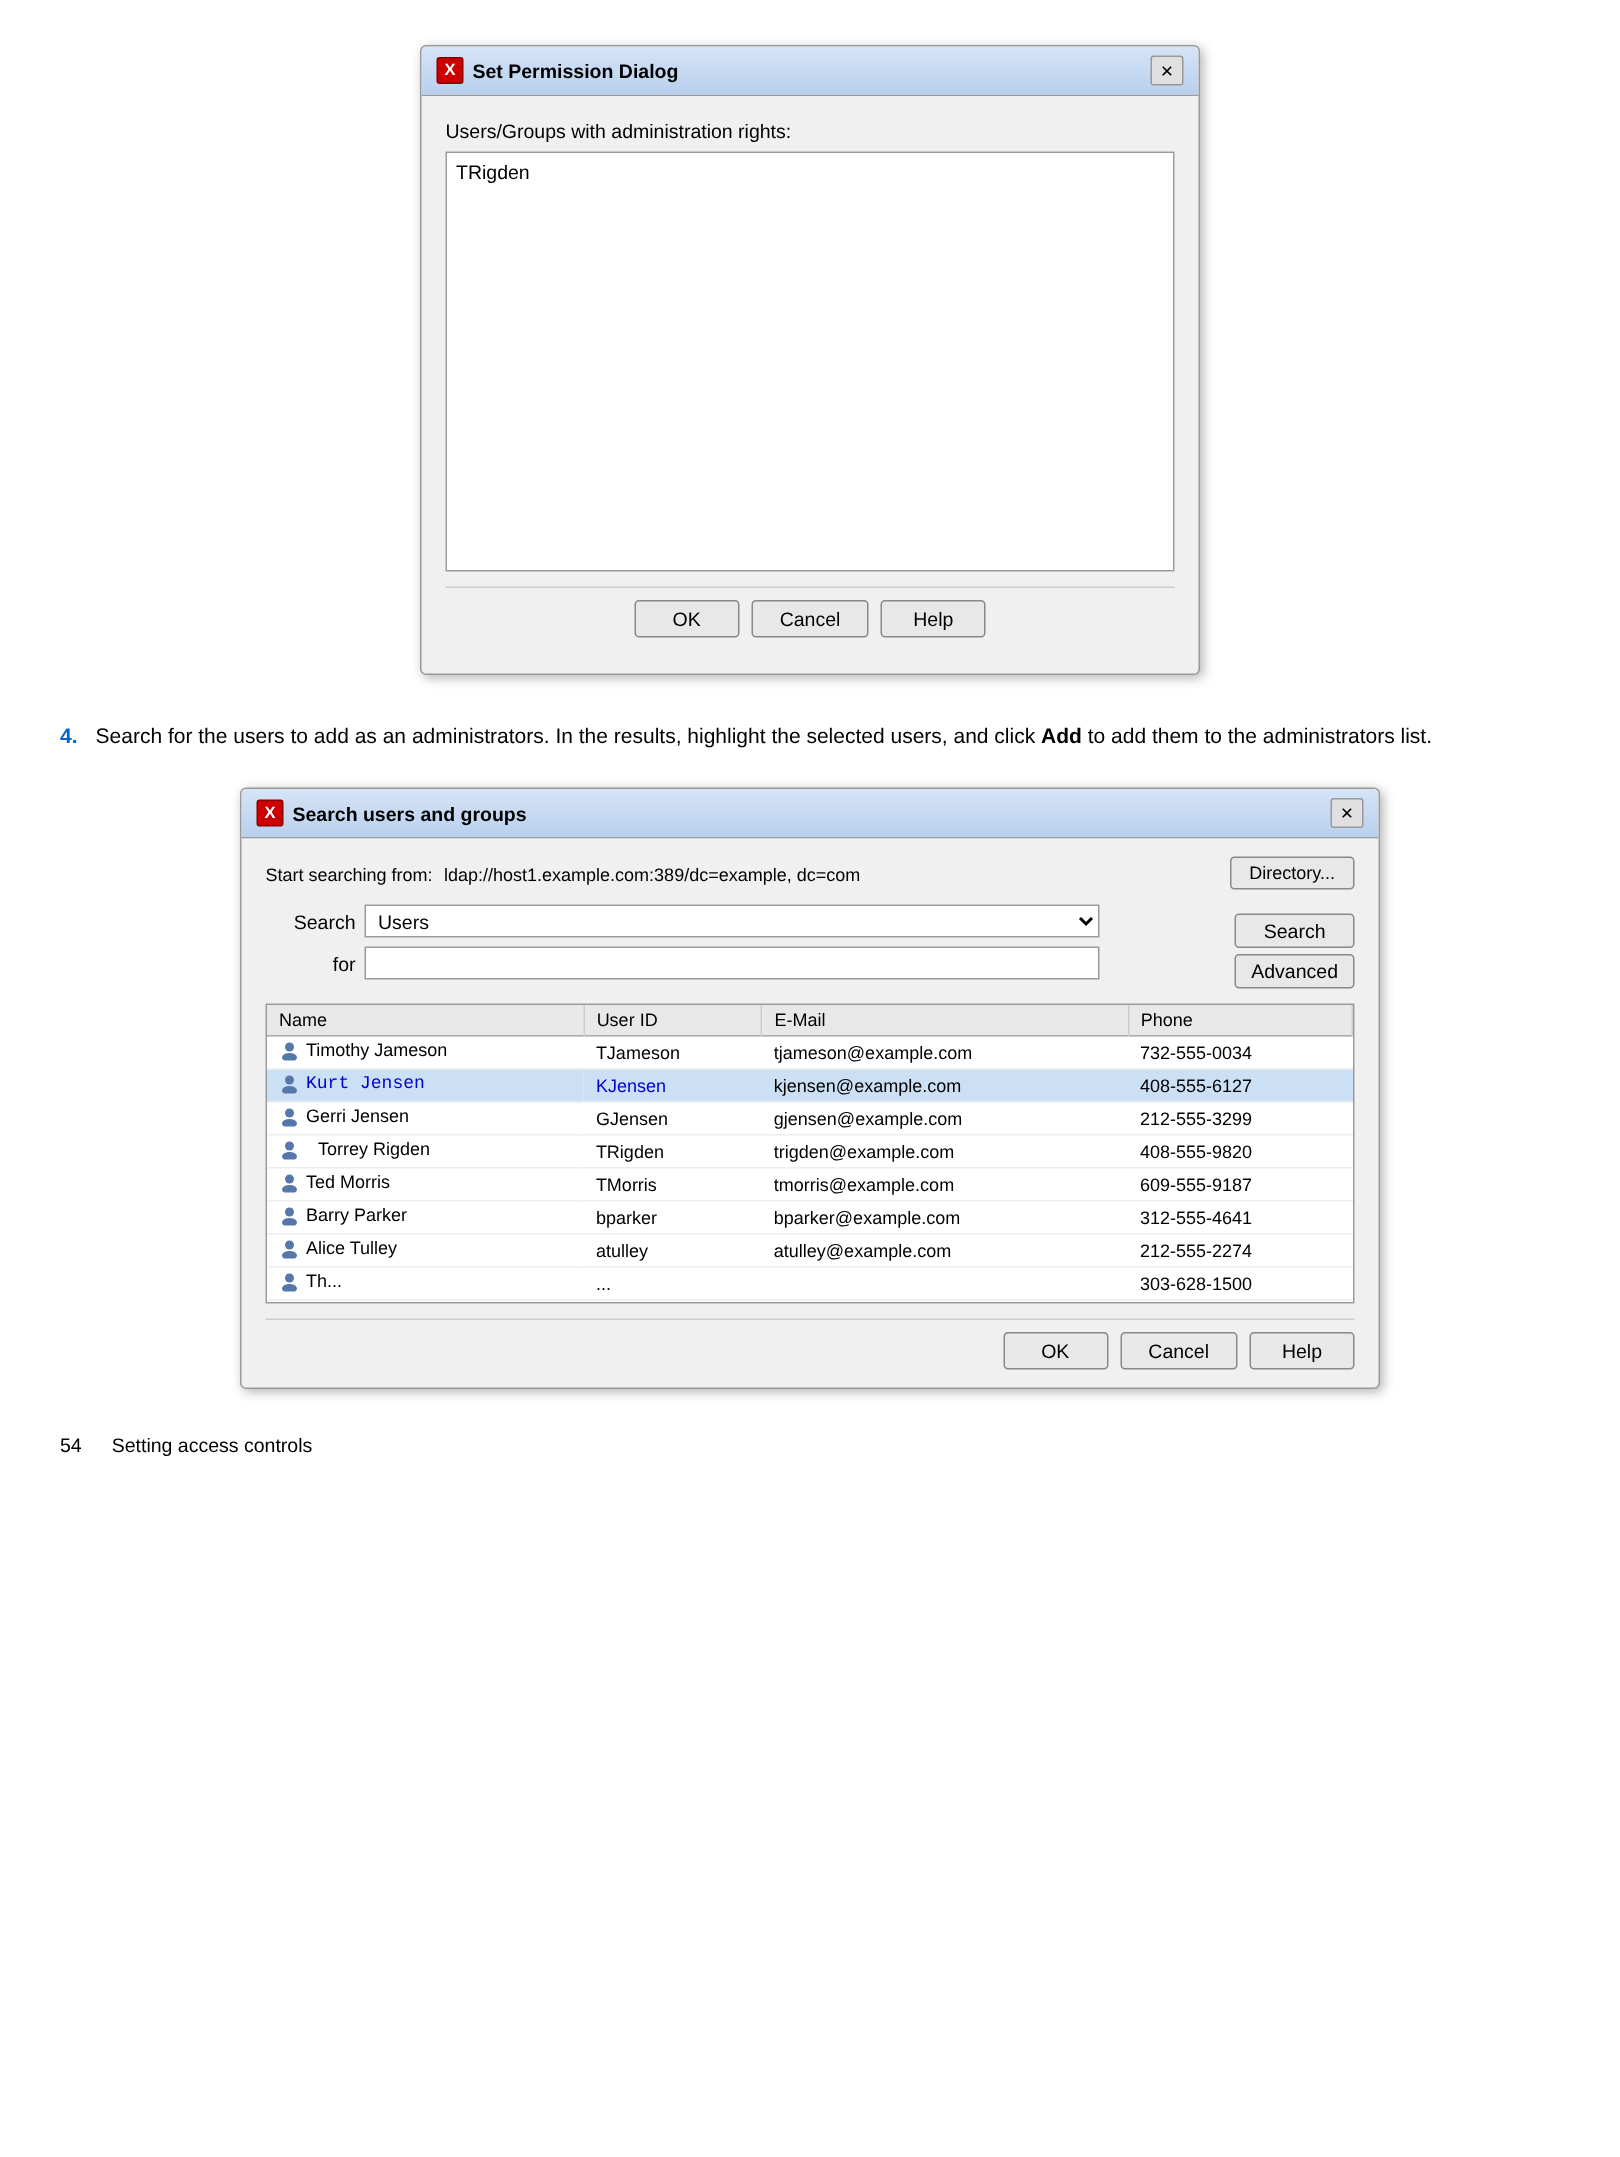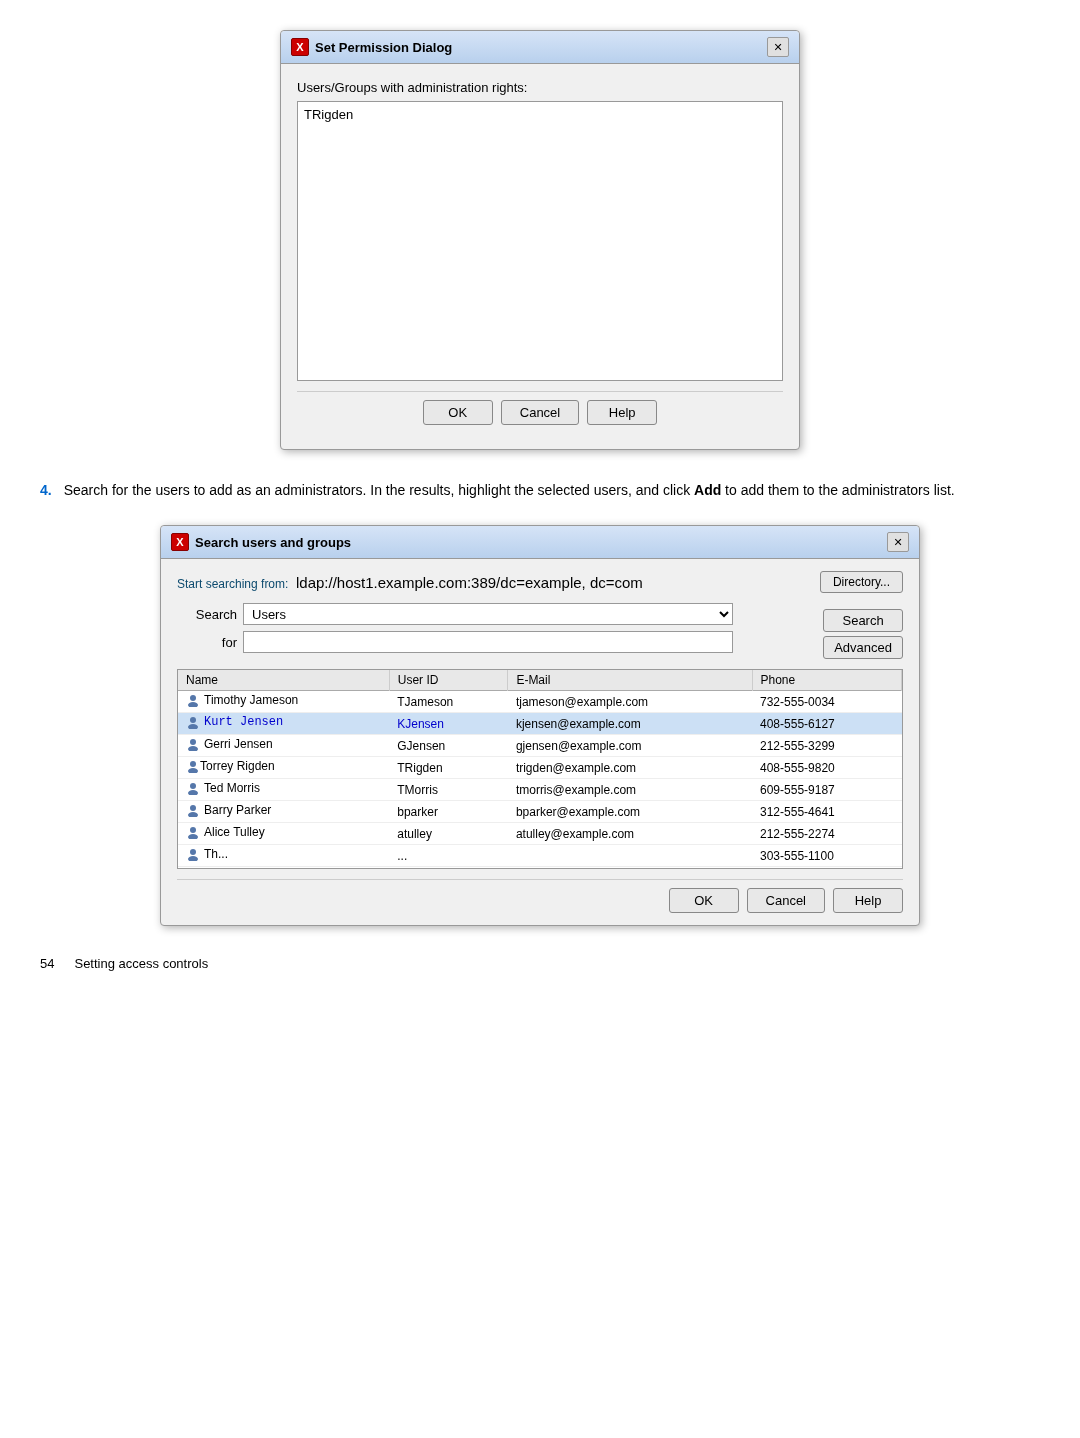--- a/index.html
+++ b/index.html
@@ -161,25 +161,25 @@
 
     .search-from-row {
       display: flex;
       align-items: center;
       justify-content: space-between;
       margin-bottom: 10px;
     }
 
     .search-from-label {
       font-size: 12px;
-      color: #0c4a6e;
+      color: #000000;
     }
 
     .search-from-value {
-      font-size: 15px;
+      font-size: 12px;
       color: #000;
       margin-left: 4px;
     }
 
     .directory-btn {
       background: #e8e8e8;
       border: 1px solid #888;
       border-radius: 3px;
       padding: 3px 12px;
       font-size: 12px;
@@ -408,21 +408,21 @@
                       <circle cx="7" cy="5" r="3" fill="#5577aa"></circle>
                       <ellipse cx="7" cy="12" rx="5" ry="3" fill="#5577aa"></ellipse>
                     </svg>
                     <span>Gerri Jensen</span>
                   </span></td>
                 <td>GJensen</td>
                 <td>gjensen@example.com</td>
                 <td>212-555-3299</td>
               </tr>
               <tr>
-                <td><span style="display: inline-flex; align-items: center; gap: 0;">
+                <td><span style="display: inline-flex; align-items: center; gap: 12px;">
                     <svg width="14" height="14" viewBox="0 0 14 14">
                       <circle cx="7" cy="5" r="3" fill="#5577aa"></circle>
                       <ellipse cx="7" cy="12" rx="5" ry="3" fill="#5577aa"></ellipse>
                     </svg>
                     <span>Torrey Rigden</span>
                   </span></td>
                 <td>TRigden</td>
                 <td>trigden@example.com</td>
                 <td>408-555-9820</td>
               </tr>
@@ -465,21 +465,21 @@
               <tr>
                 <td><span style="display: inline-flex; align-items: center; gap: 4px;">
                     <svg width="14" height="14" viewBox="0 0 14 14">
                       <circle cx="7" cy="5" r="3" fill="#5577aa"></circle>
                       <ellipse cx="7" cy="12" rx="5" ry="3" fill="#5577aa"></ellipse>
                     </svg>
                     <span>Th...</span>
                   </span></td>
                 <td>...</td>
                 <td></td>
-                <td>303-555-1100</td>
+                <td>303-628-1500</td>
               </tr>
             </tbody>
         </table>
       </div>
 
       <div class="search-bottom-row">
         <button class="btn">OK</button>
         <button class="btn">Cancel</button>
         <button class="btn">Help</button>
       </div>

